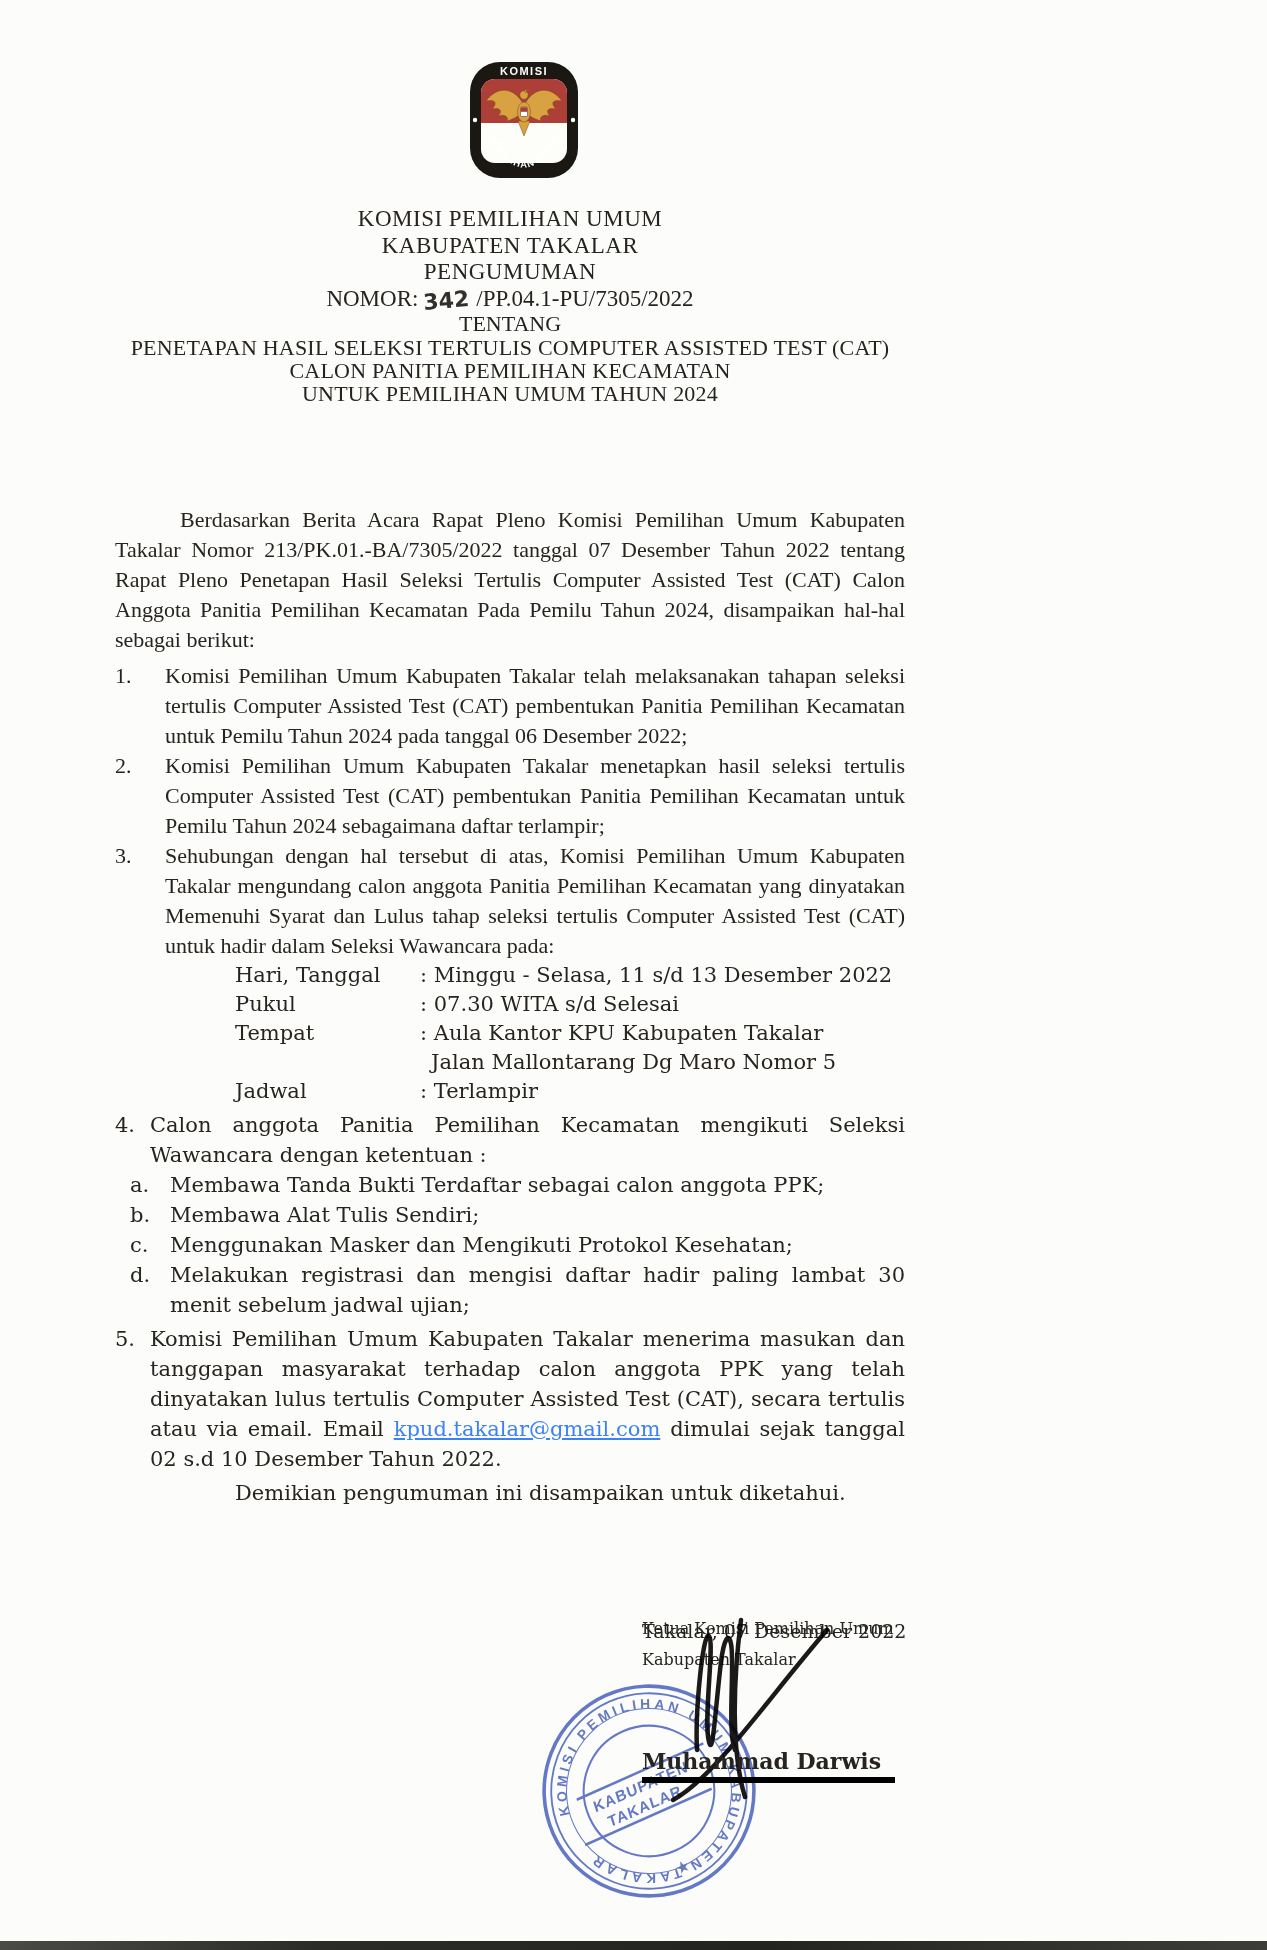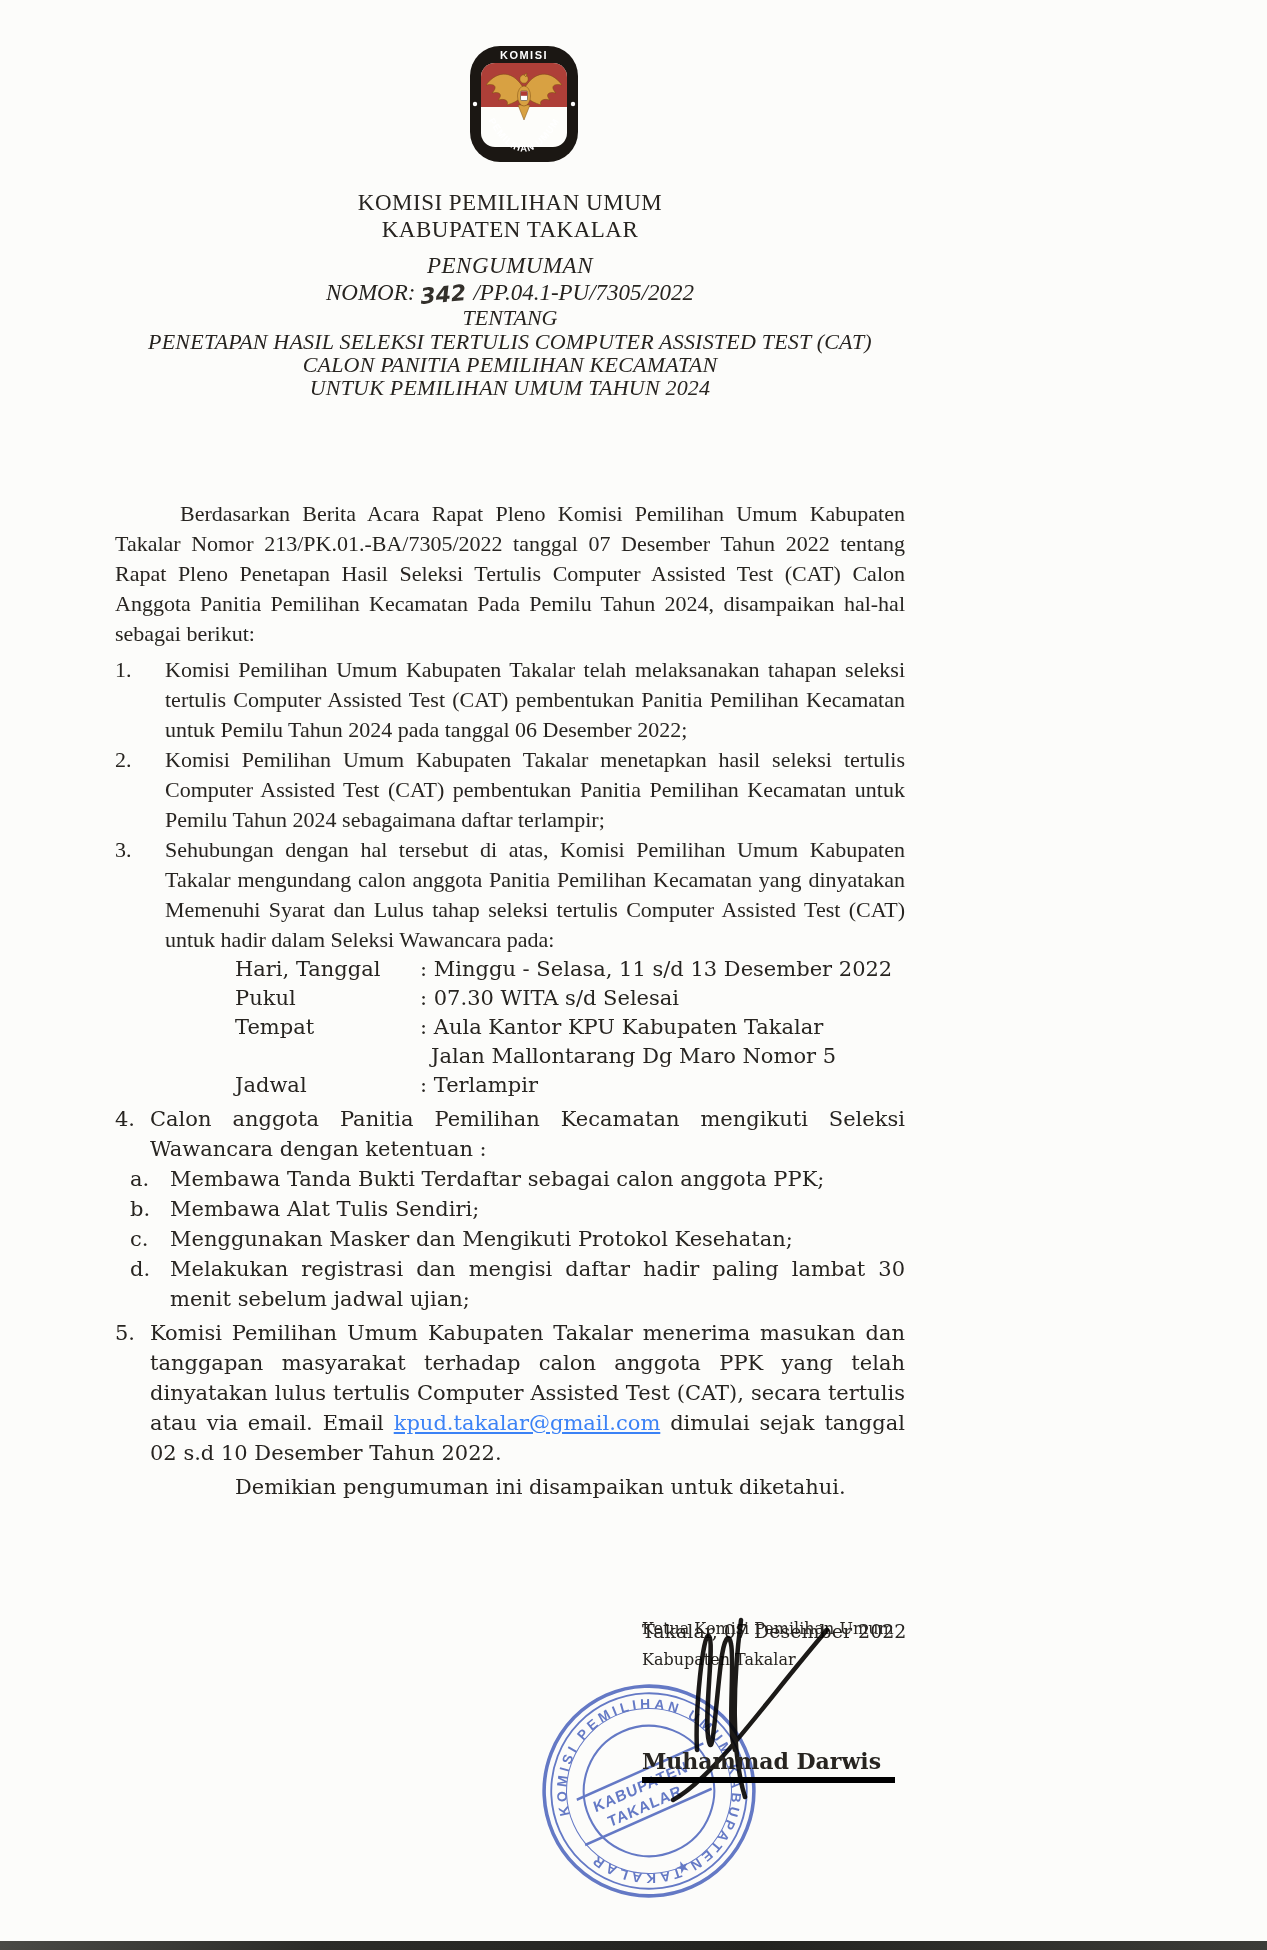--- a/index.html
+++ b/index.html
@@ -1,28 +1,28 @@
 <!DOCTYPE html>
 <html><head>
 <meta charset="utf-8">
 <style>
   html,body{margin:0;padding:0;}
   body{
     width:1267px;height:1950px;position:relative;overflow:hidden;
     background:#fcfcfa;color:#272420;
     font-family:"Liberation Serif", serif;
   }
-  .content{position:absolute;left:115px;top:40px;width:790px;}
+  .content{position:absolute;left:115px;top:56px;width:790px;}
   .cond{font-family:"Liberation Serif", serif;font-size:22px;}
   .book{font-family:"DejaVu Serif", serif;font-size:21px;}
 
   
   .logo-wrap{width:112px;margin:5px auto 0;transform:translateX(14px);}
   .org{margin-top:22px;text-align:center;font-size:23px;line-height:27px;letter-spacing:.5px;}
-  .doc-head{margin-top:10px;text-align:center;font-style:italic;}
+  .doc-head{margin-top:0;text-align:center;}
   .doc-type{font-size:23px;line-height:26px;letter-spacing:.5px;}
   .doc-number{font-size:23px;line-height:27px;}
   .hand{font-family:"DejaVu Sans", sans-serif;font-weight:700;font-size:22px;
         display:inline-block;transform:rotate(-5deg) translateY(2px);margin:0 7px 0 5px;color:#33302b;}
   .tentang{font-size:22px;line-height:24px;}
   .doc-title{font-size:22px;line-height:23px;letter-spacing:.2px;}
 
   
   .opening{margin:100px 0 0 0;text-indent:65px;text-align:justify;line-height:30px;}
 

